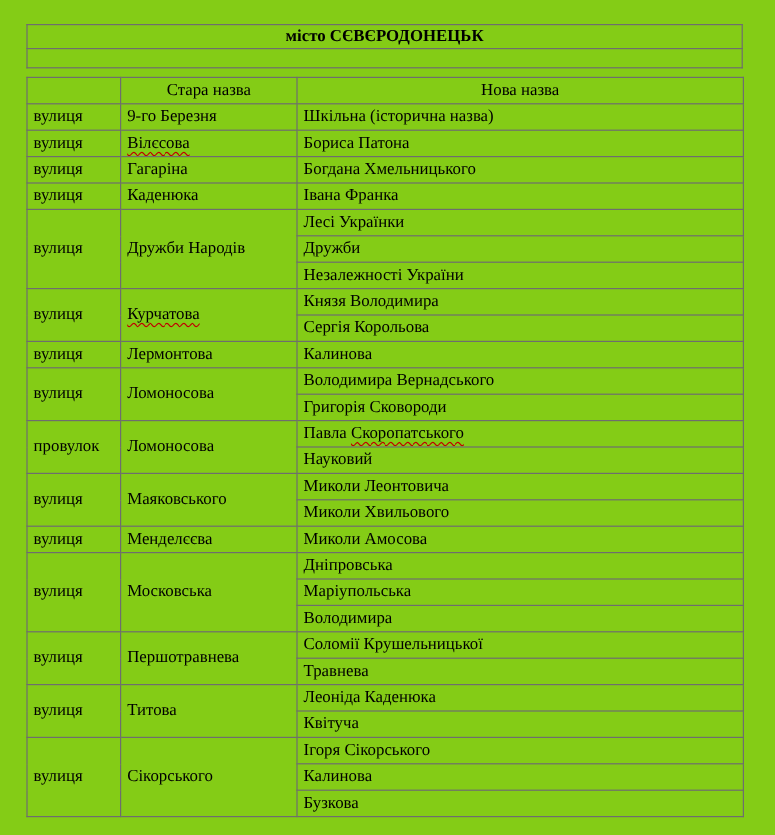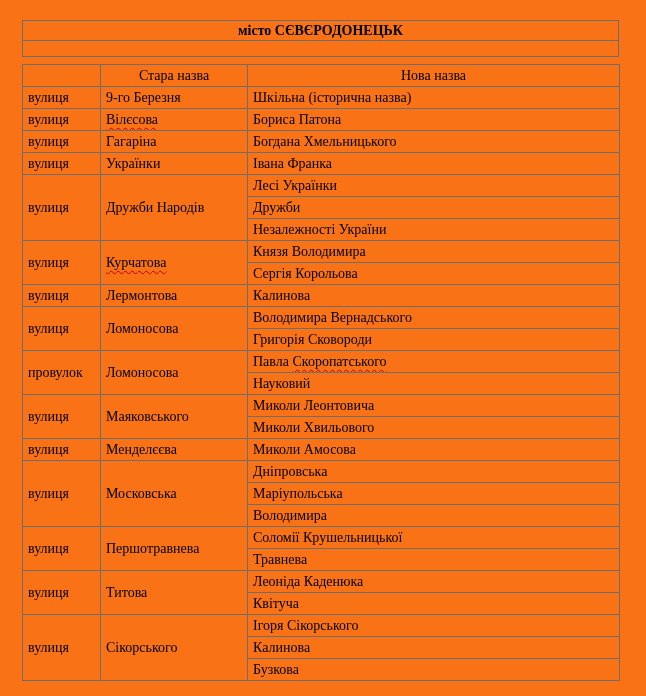--- a/index.html
+++ b/index.html
@@ -4,21 +4,21 @@
 <style>
   html, body {
     margin: 0;
     padding: 0;
     background: #ffffff;
   }
   .page {
     position: relative;
     width: 646px;
     height: 696px;
-    background: #f97316;
+    background: #84cc16;
     font-family: "Liberation Serif", "DejaVu Serif", serif;
     color: #000000;
     overflow: hidden;
   }
   table.tbl {
     position: absolute;
     left: 22px;
     width: 597px;
     border-collapse: collapse;
     table-layout: fixed;
@@ -99,21 +99,21 @@
           <td class="col-old" rowspan="1"><span class="squiggle">Вілєсова</span></td>
           <td class="col-new"><span>Бориса Патона</span></td>
         </tr>
         <tr>
           <td class="col-type" rowspan="1">вулиця</td>
           <td class="col-old" rowspan="1"><span>Гагаріна</span></td>
           <td class="col-new"><span>Богдана Хмельницького</span></td>
         </tr>
         <tr>
           <td class="col-type" rowspan="1">вулиця</td>
-          <td class="col-old" rowspan="1"><span>Українки</span></td>
+          <td class="col-old" rowspan="1"><span>Каденюка</span></td>
           <td class="col-new"><span>Івана Франка</span></td>
         </tr>
         <tr>
           <td class="col-type" rowspan="3">вулиця</td>
           <td class="col-old" rowspan="3"><span>Дружби Народів</span></td>
           <td class="col-new"><span>Лесі Українки</span></td>
         </tr>
         <tr>
           <td class="col-new"><span>Дружби</span></td>
         </tr>

